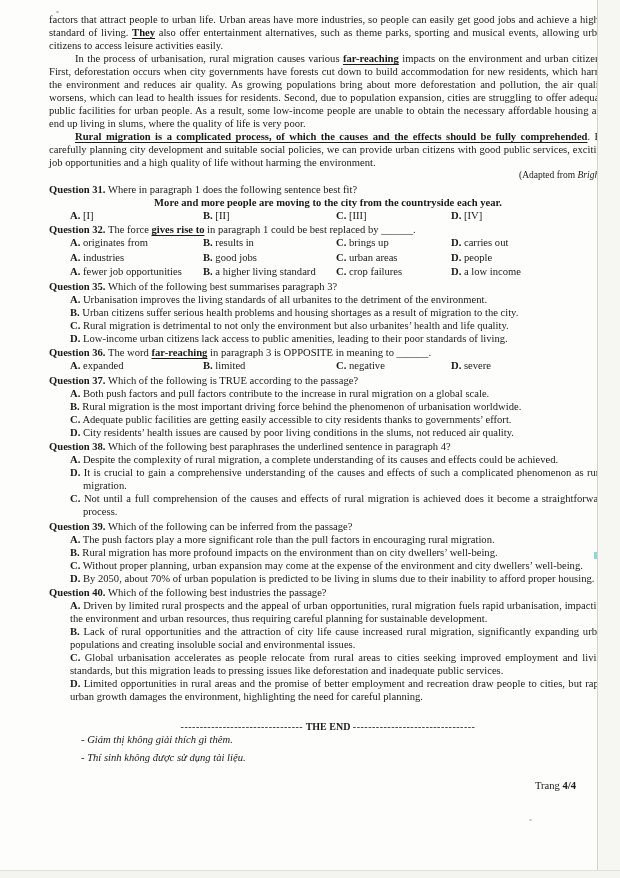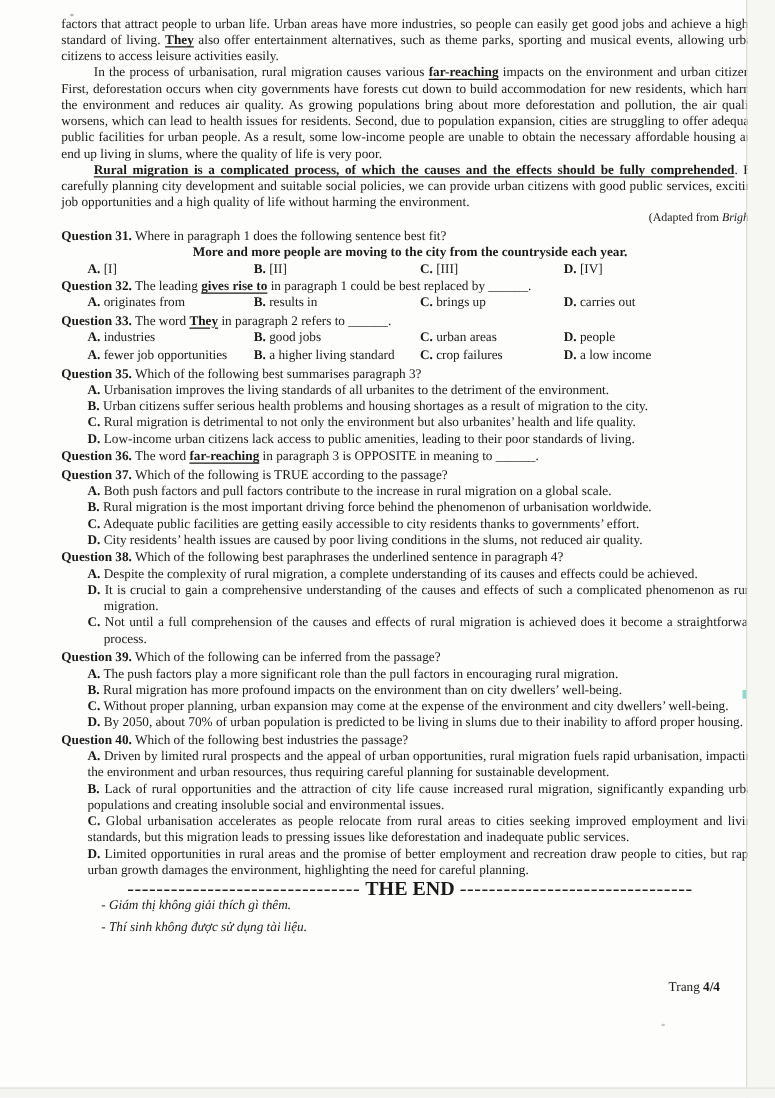--- a/index.html
+++ b/index.html
@@ -25,26 +25,26 @@
   .qsentence{text-align:center;font-weight:700;}
   .opts-row{
     display:grid;
     grid-template-columns:133px 133px 115px 1fr;
     margin-left:21px;
   }
   .opt{white-space:nowrap;}
   .opt b,.opt-line b{font-weight:700;}
   .opt-line{margin-left:21px;text-align:justify;}
   .opt-line.hang{padding-left:13px;text-indent:-13px;}
-  .theend{text-align:center;font-size:16px;margin-top:2px;}
+  .theend{text-align:center;font-size:10px;margin-top:17px;}
   .theend b{font-weight:700;}
   .theend span{letter-spacing:0.5px;}
   .note{font-style:italic;margin-left:32px;line-height:13.5px;}
   .note.first{margin-top:4px;}
-  .pagenum{text-align:right;padding-right:31px;margin-top:35px;}
+  .pagenum{text-align:right;padding-right:31px;margin-top:15px;}
   .pagenum b{font-weight:700;}
   
   .edge-right-line{position:absolute;left:597px;top:0;width:1px;height:878px;background:#d3d3ce;}
   .edge-right-strip{position:absolute;left:598px;top:0;width:22px;height:878px;background:#f6f6f3;}
   .edge-bottom-strip{position:absolute;left:0;top:870px;width:620px;height:8px;background:#f4f4f1;border-top:1px solid #e0e0db;}
   .speck-1{position:absolute;left:56px;top:11px;width:3px;height:2px;background:#b9b9b4;border-radius:50%;}
   .speck-2{position:absolute;left:529px;top:819px;width:3px;height:2px;background:#c8c8c3;border-radius:50%;}
   .speck-teal{position:absolute;left:594px;top:552px;width:3px;height:7px;background:#8fd9d2;}
 </style>
 </head>
@@ -65,31 +65,30 @@
     <p class="qsentence">More and more people are moving to the city from the countryside each year.</p>
     <div class="opts-row">
       <span class="opt"><b>A.</b><span> [I]</span></span>
       <span class="opt"><b>B.</b><span> [II]</span></span>
       <span class="opt"><b>C.</b><span> [III]</span></span>
       <span class="opt"><b>D.</b><span> [IV]</span></span>
     </div>
   </div>
 
   <div class="q">
-    <p class="qhead justify"><b>Question 32.</b><span> The leading </span><b class="term">gives rise to</b><span> in paragraph 1 could be best replaced by ______.</span></p>
+    <p class="qhead justify"><b>Question 32.</b><span> The force </span><b class="term">gives rise to</b><span> in paragraph 1 could be best replaced by ______.</span></p>
     <div class="opts-row">
       <span class="opt"><b>A.</b><span> originates from</span></span>
       <span class="opt"><b>B.</b><span> results in</span></span>
       <span class="opt"><b>C.</b><span> brings up</span></span>
       <span class="opt"><b>D.</b><span> carries out</span></span>
     </div>
   </div>
 
   <div class="q">
-    <p class="qhead justify"><b>Question 33.</b><span> The word </span><b class="term">They</b><span> in paragraph 2 refers to ______.</span></p>
     <div class="opts-row">
       <span class="opt"><b>A.</b><span> industries</span></span>
       <span class="opt"><b>B.</b><span> good jobs</span></span>
       <span class="opt"><b>C.</b><span> urban areas</span></span>
       <span class="opt"><b>D.</b><span> people</span></span>
     </div>
   </div>
 
   <div class="q">
     <div class="opts-row">
@@ -103,20 +102,26 @@
   <div class="q">
     <p class="qhead justify"><b>Question 35.</b><span> Which of the following best summarises paragraph 3?</span><b class="term"></b><span></span></p>
     <div class="opt-line"><b>A.</b><span> Urbanisation improves the living standards of all urbanites to the detriment of the environment.</span></div>
     <div class="opt-line"><b>B.</b><span> Urban citizens suffer serious health problems and housing shortages as a result of migration to the city.</span></div>
     <div class="opt-line"><b>C.</b><span> Rural migration is detrimental to not only the environment but also urbanites’ health and life quality.</span></div>
     <div class="opt-line"><b>D.</b><span> Low-income urban citizens lack access to public amenities, leading to their poor standards of living.</span></div>
   </div>
 
   <div class="q">
     <p class="qhead justify"><b>Question 36.</b><span> The word </span><b class="term">far-reaching</b><span> in paragraph 3 is OPPOSITE in meaning to ______.</span></p>
+    <div class="opts-row">
+      <span class="opt"><b>A.</b><span> expanded</span></span>
+      <span class="opt"><b>B.</b><span> limited</span></span>
+      <span class="opt"><b>C.</b><span> negative</span></span>
+      <span class="opt"><b>D.</b><span> severe</span></span>
+    </div>
   </div>
 
   <div class="q">
     <p class="qhead justify"><b>Question 37.</b><span> Which of the following is TRUE according to the passage?</span><b class="term"></b><span></span></p>
     <div class="opt-line"><b>A.</b><span> Both push factors and pull factors contribute to the increase in rural migration on a global scale.</span></div>
     <div class="opt-line"><b>B.</b><span> Rural migration is the most important driving force behind the phenomenon of urbanisation worldwide.</span></div>
     <div class="opt-line"><b>C.</b><span> Adequate public facilities are getting easily accessible to city residents thanks to governments’ effort.</span></div>
     <div class="opt-line"><b>D.</b><span> City residents’ health issues are caused by poor living conditions in the slums, not reduced air quality.</span></div>
   </div>
 

